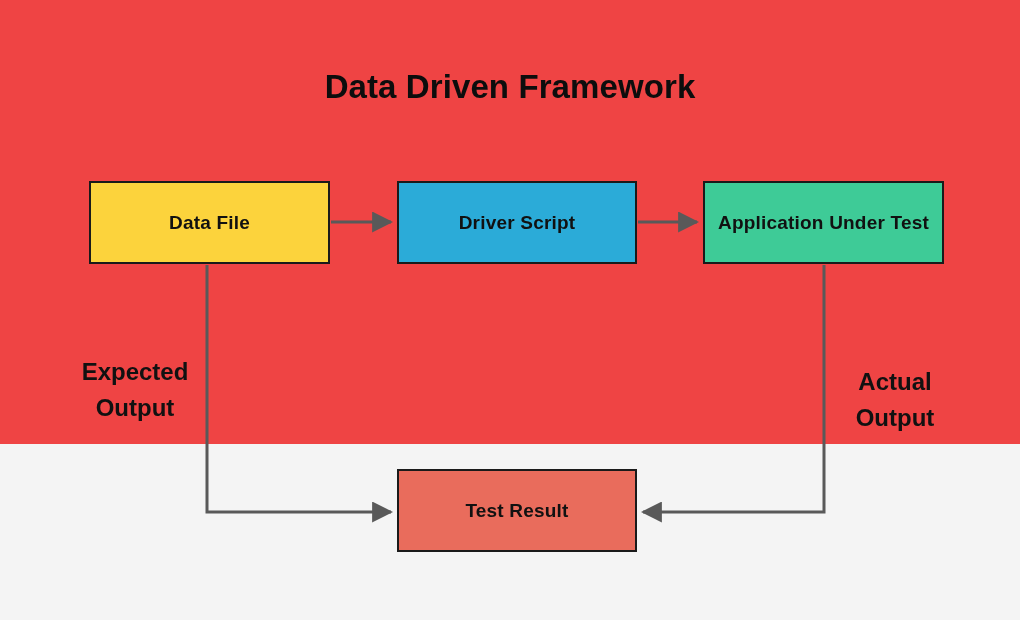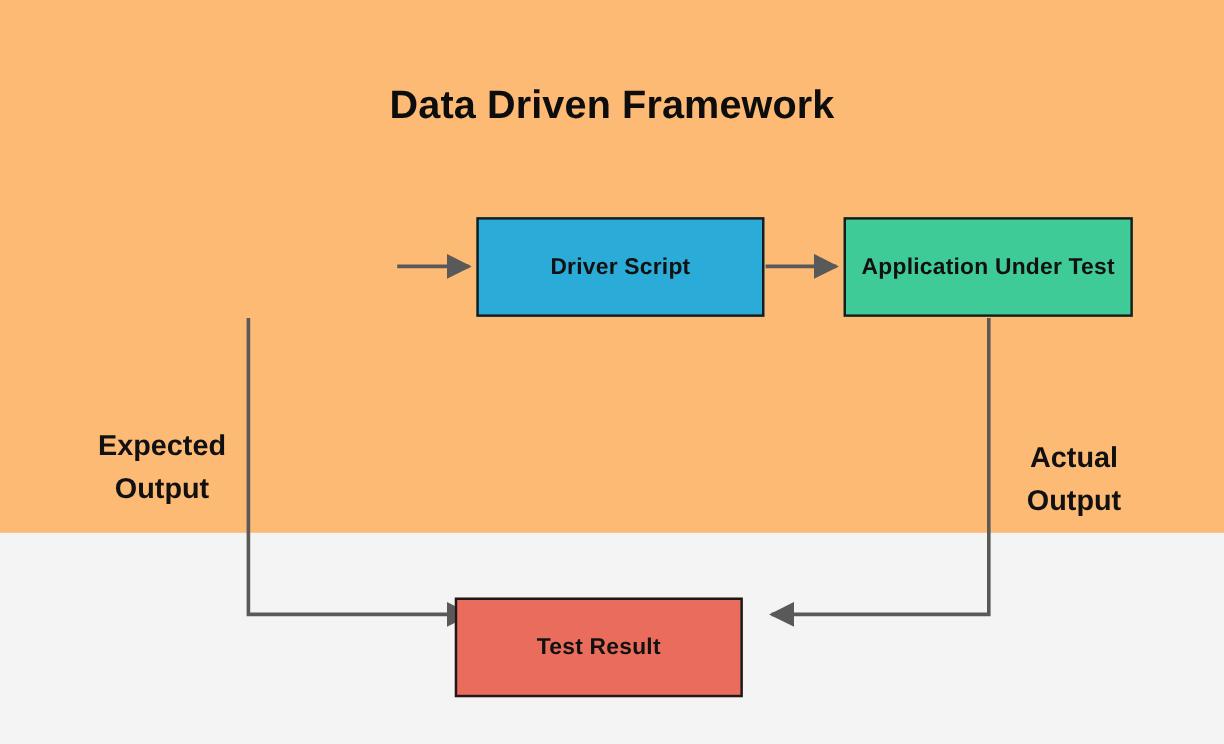--- a/index.html
+++ b/index.html
@@ -10,21 +10,21 @@
     width: 1020px;
     height: 620px;
     background: #f4f4f4;
     font-family: "Liberation Sans", sans-serif;
     overflow: hidden;
   }
   #canvas {
     position: relative;
     width: 1020px;
     height: 444px;
-    background: #fdba74;
+    background: #ef4444;
   }
   #connectors {
     position: absolute;
     left: 0;
     top: 0;
     width: 1020px;
     height: 620px;
     pointer-events: none;
   }
   .node {
@@ -42,21 +42,21 @@
     letter-spacing: 0.2px;
     z-index: 2;
   }
   .node span {
     display: block;
     padding: 0 10px;
   }
   #node-data-file  { left: 89px;  top: 181px; width: 241px; height: 83px; background: #FCD33C; }
   #node-driver     { left: 397px; top: 181px; width: 240px; height: 83px; background: #2BABD8; }
   #node-app        { left: 703px; top: 181px; width: 241px; height: 83px; background: #3ECB97; }
-  #node-result     { left: 379px; top: 469px; width: 240px; height: 83px; background: #E96C5C; margin-top: 29px; }
+  #node-result     { left: 397px; top: 469px; width: 240px; height: 83px; background: #E96C5C; }
 
   .edge-label {
     position: absolute;
     color: #111111;
     font-weight: bold;
     font-size: 24px;
     line-height: 1.52;
     text-align: center;
     z-index: 2;
     white-space: pre-line;
@@ -93,20 +93,23 @@
 
     <path d="M 331 222 L 391 222" fill="none" stroke="#595959" stroke-width="3" marker-end="url(#arrow)"></path>
 
     <path d="M 638 222 L 697 222" fill="none" stroke="#595959" stroke-width="3" marker-end="url(#arrow)"></path>
 
     <path d="M 207 265 L 207 512 L 391 512" fill="none" stroke="#595959" stroke-width="3" marker-end="url(#arrow)"></path>
 
     <path d="M 824 265 L 824 512 L 643 512" fill="none" stroke="#595959" stroke-width="3" marker-end="url(#arrow)"></path>
   </svg>
 
+  <div class="node" id="node-data-file">
+    <span>Data File</span>
+  </div>
 
   <div class="node" id="node-driver">
     <span>Driver Script</span>
   </div>
 
   <div class="node" id="node-app">
     <span>Application Under Test</span>
   </div>
 
   <div class="node" id="node-result">

